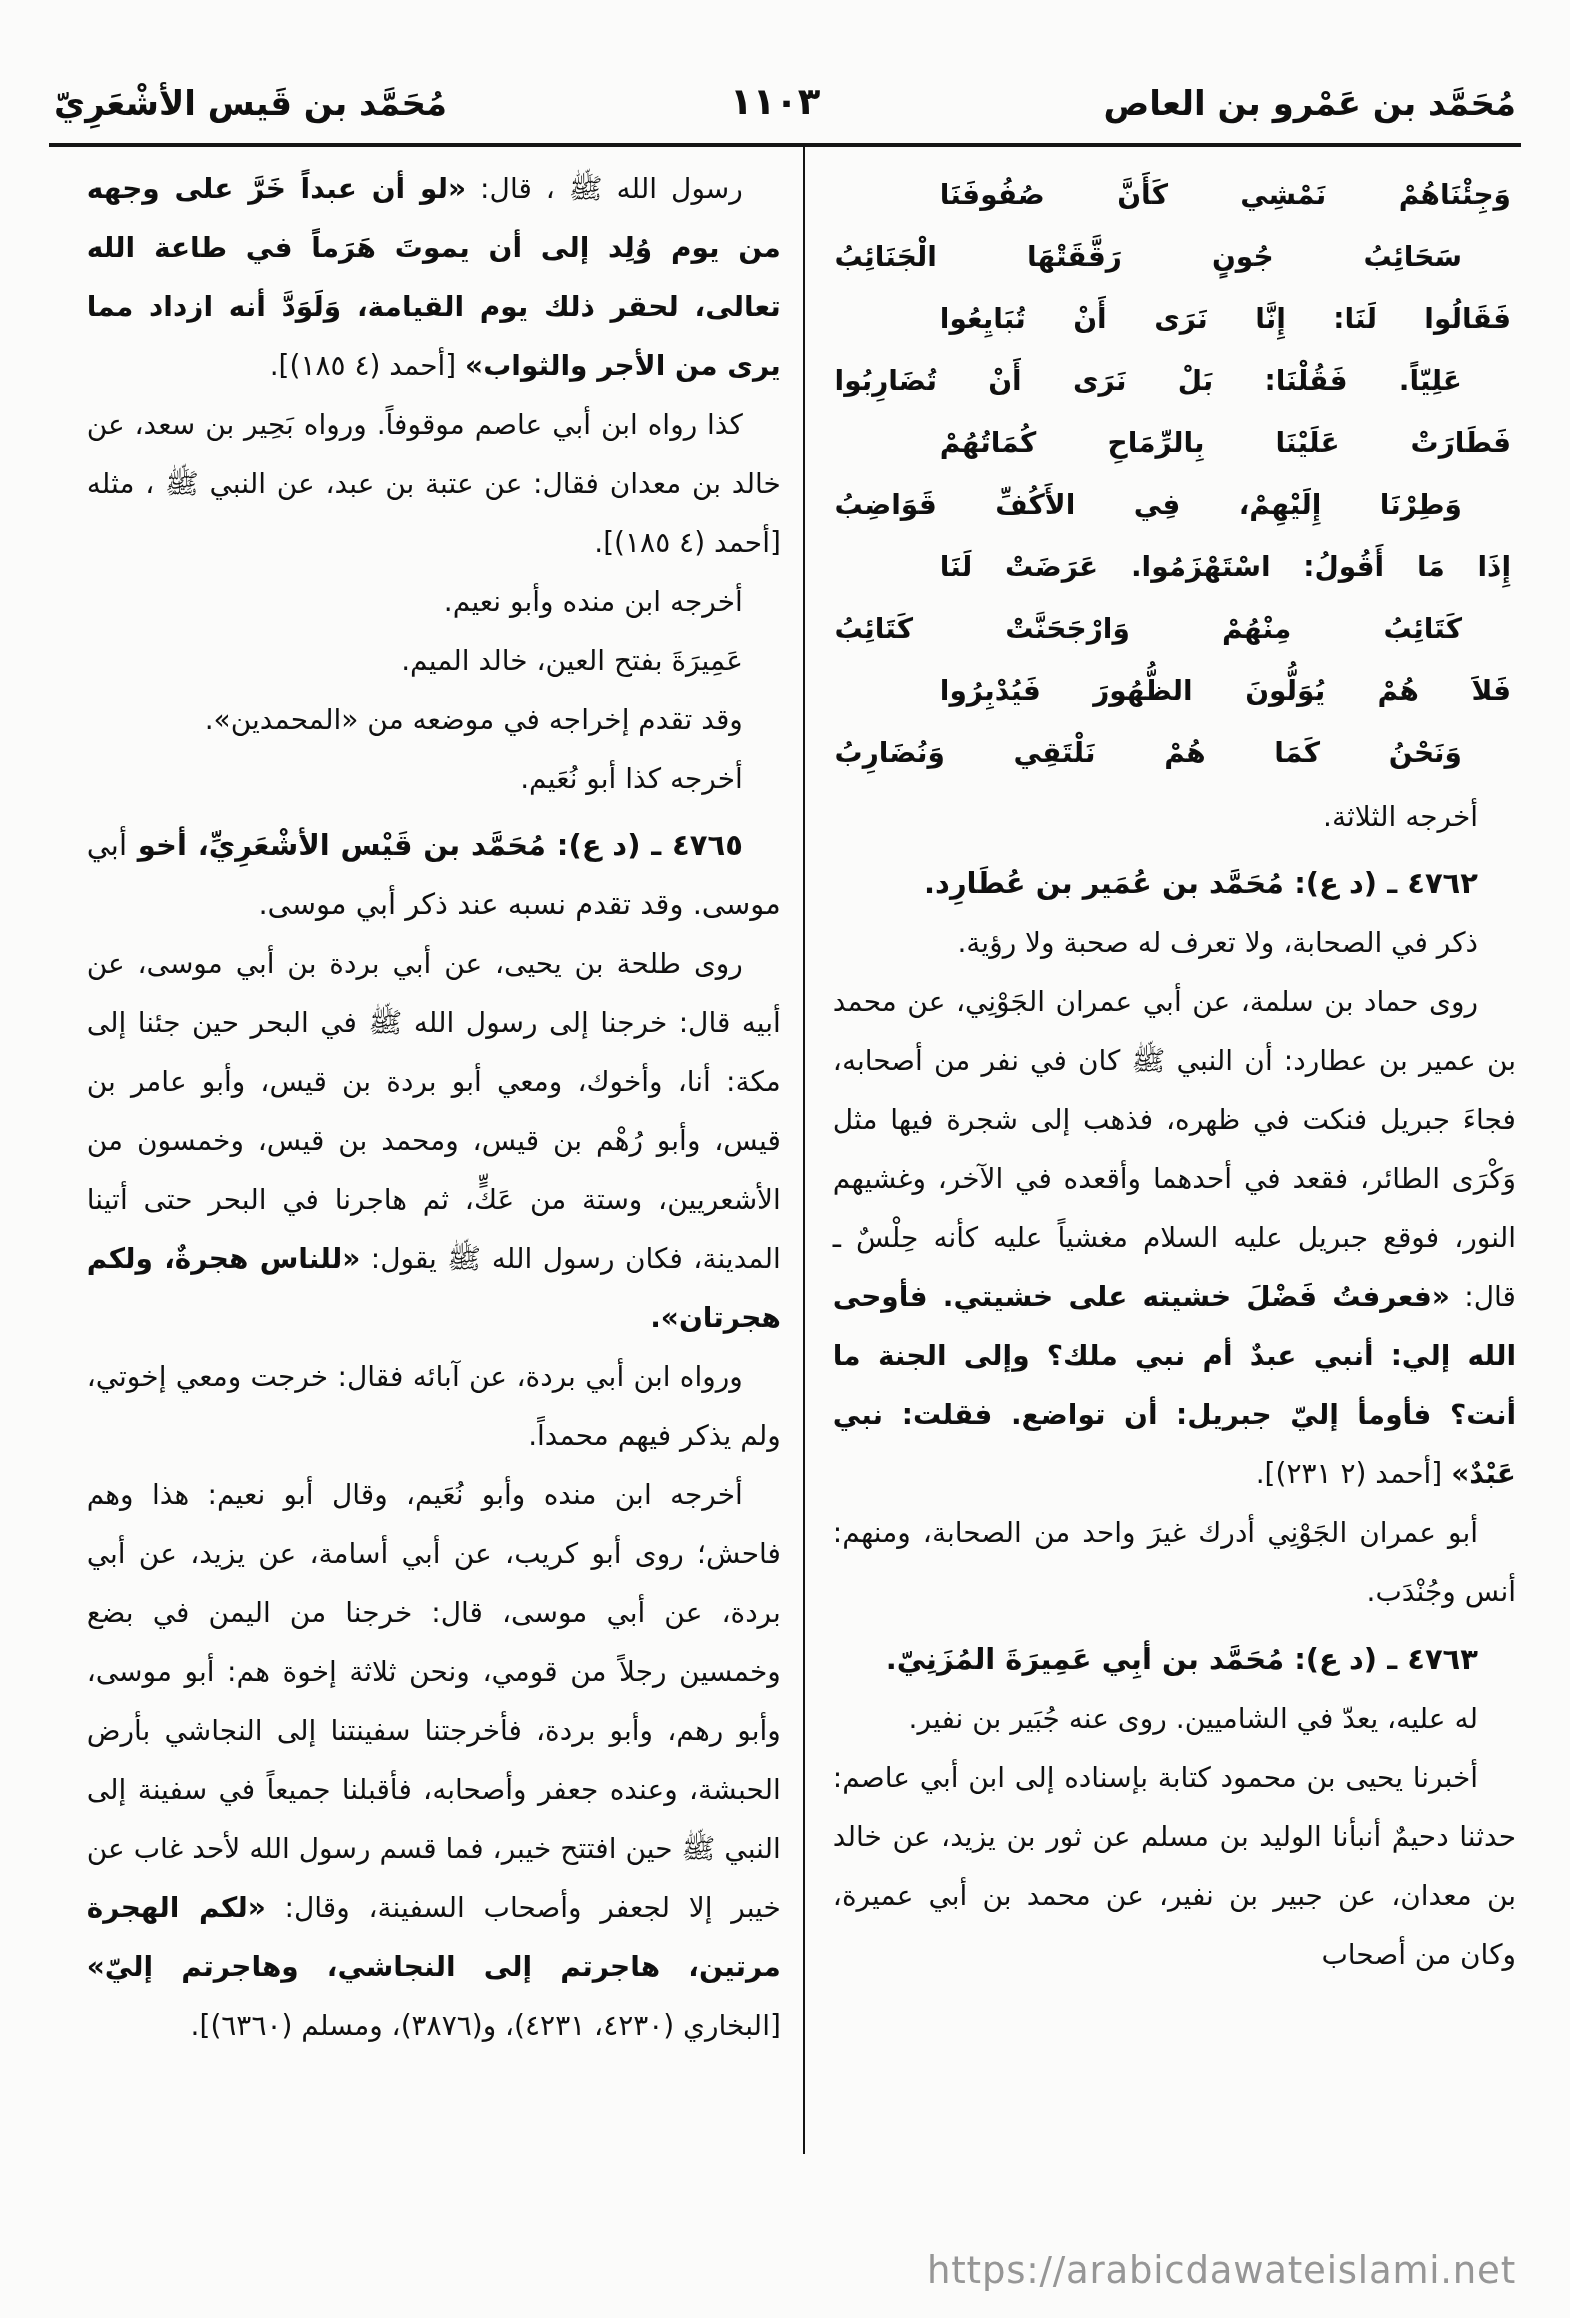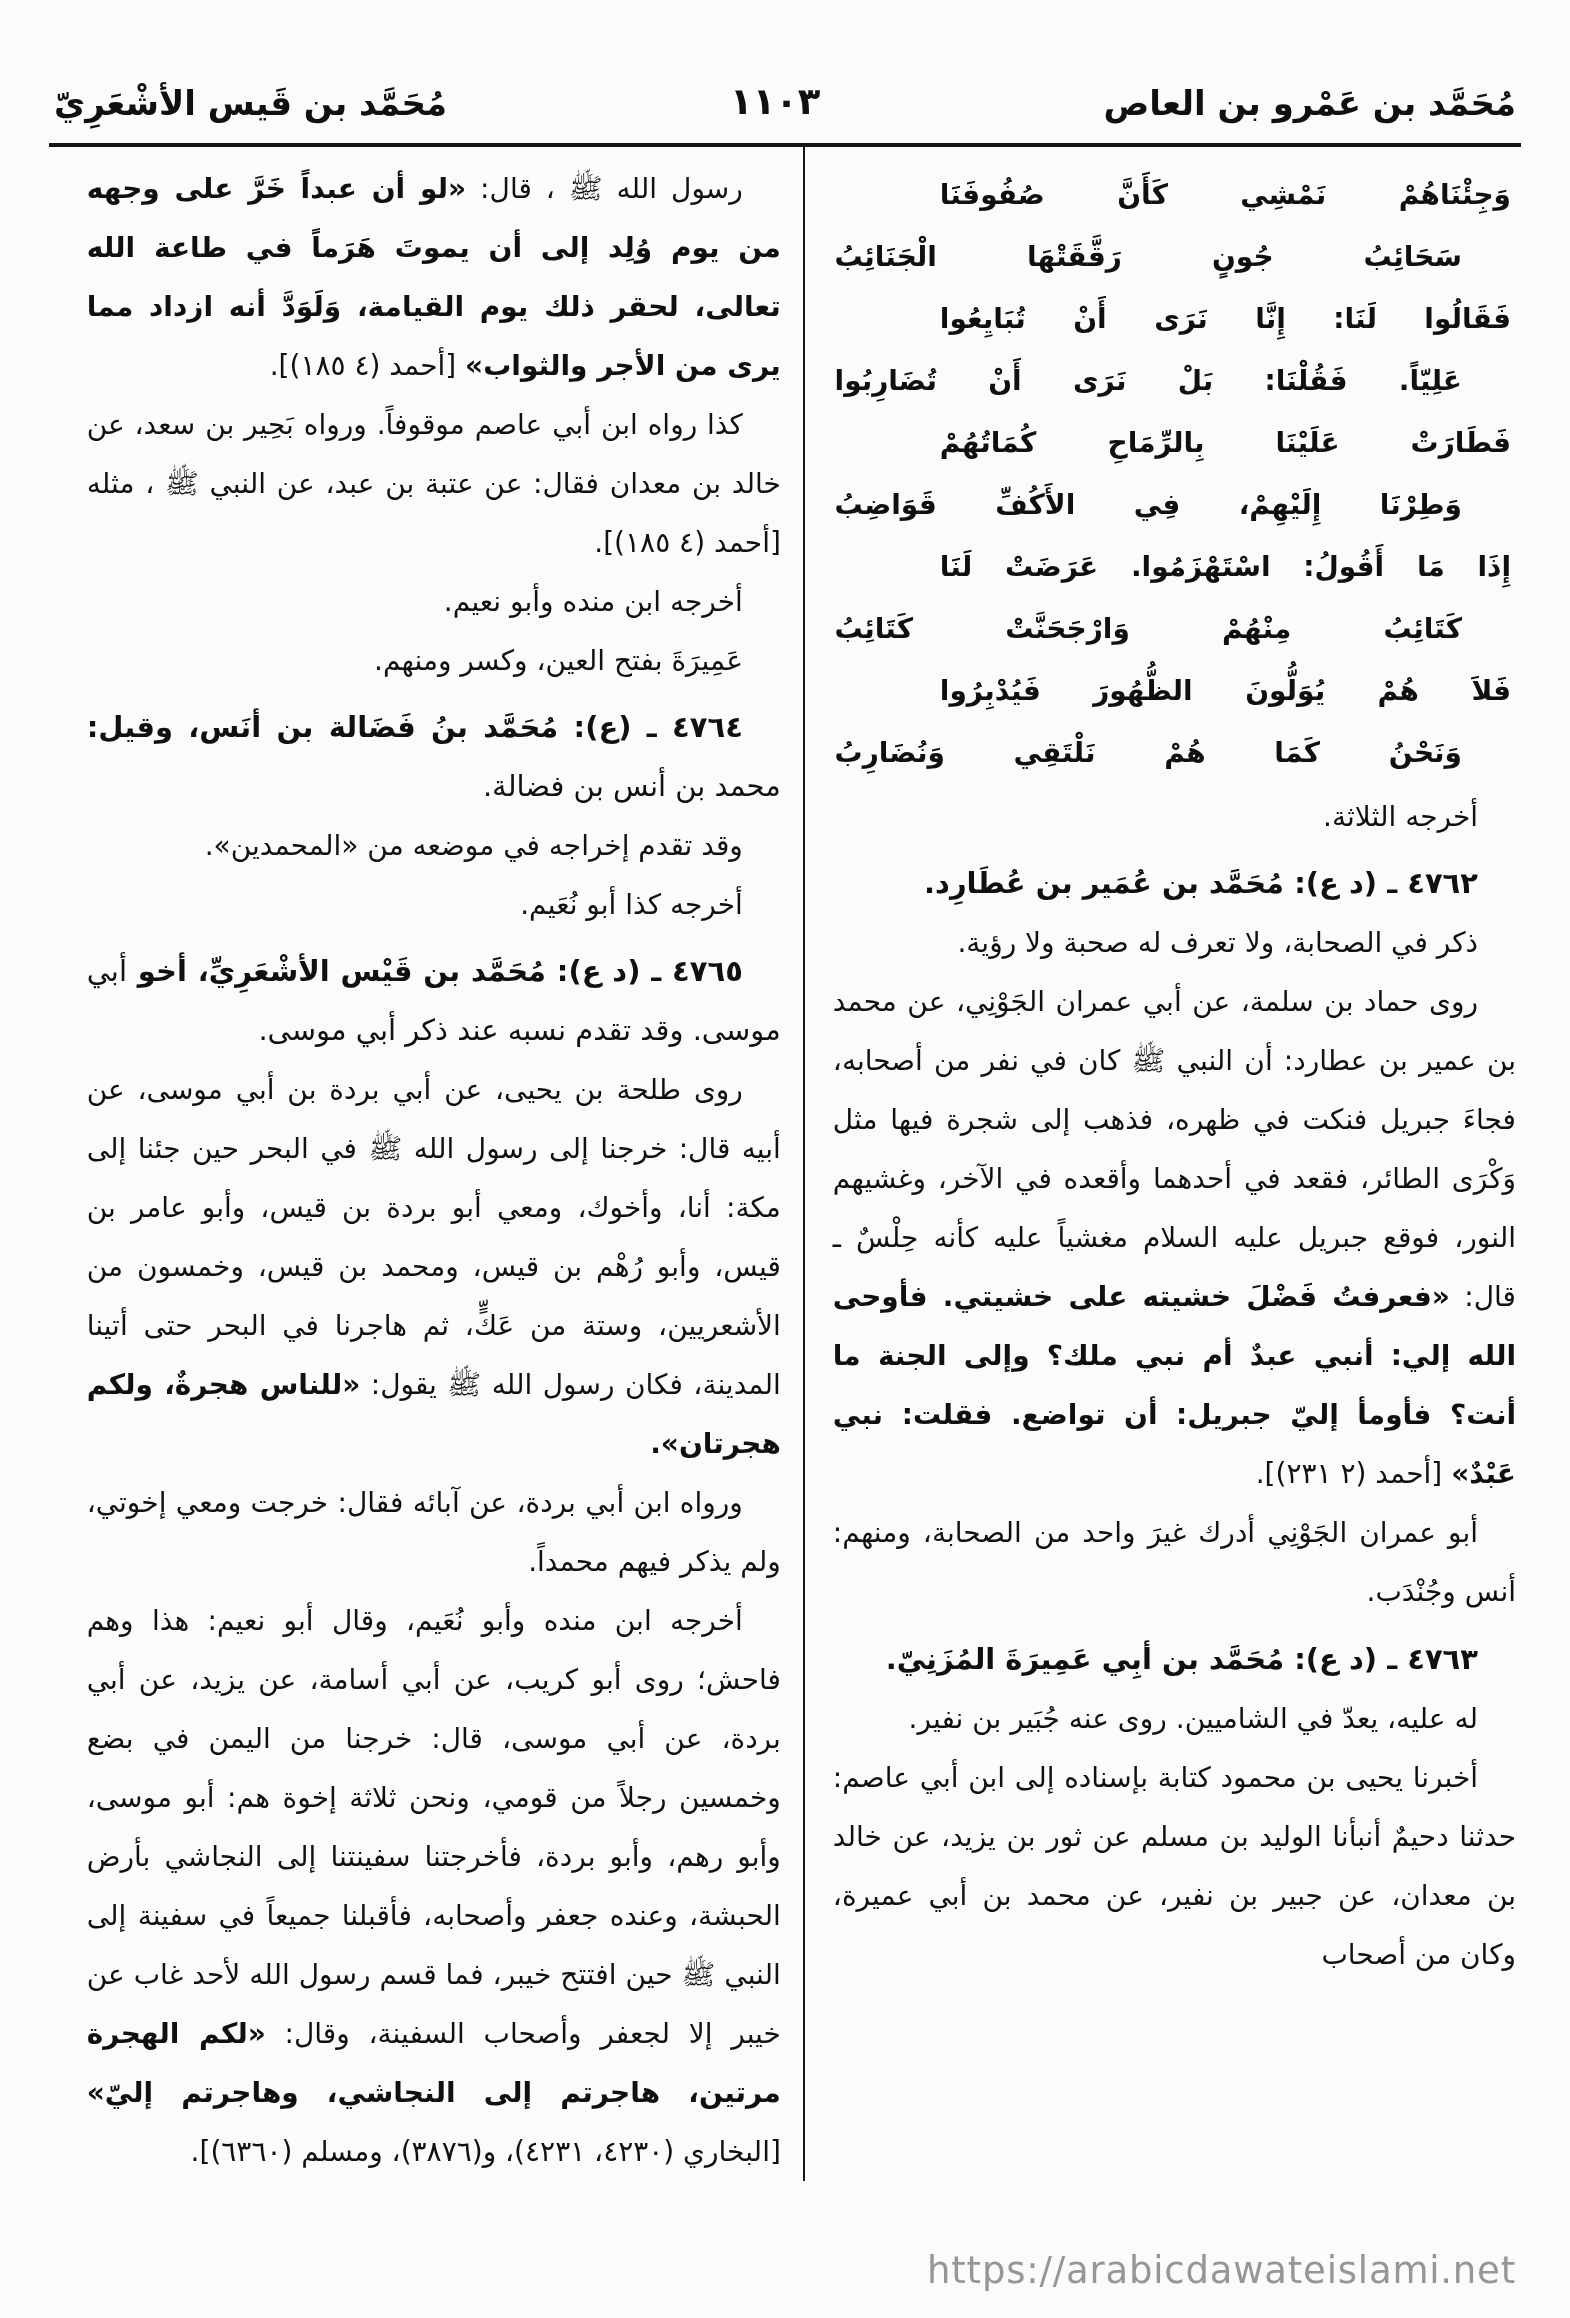--- a/index.html
+++ b/index.html
@@ -101,23 +101,22 @@
 
       <p class="entry b">٤٧٦٣ ـ (د ع): مُحَمَّد بن أبِي عَمِيرَةَ المُزَنِيّ.</p>
       <p class="par">له عليه، يعدّ في الشاميين. روى عنه جُبَير بن نفير.</p>
       <p class="par">أخبرنا يحيى بن محمود كتابة بإسناده إلى ابن أبي عاصم: حدثنا دحيمٌ أنبأنا الوليد بن مسلم عن ثور بن يزيد، عن خالد بن معدان، عن جبير بن نفير، عن محمد بن أبي عميرة، وكان من أصحاب</p>
     </section>
 
     <section class="col col-l">
       <p class="par"><span>رسول الله ﷺ ، قال: </span><span class="b">«لو أن عبداً خَرَّ على وجهه من يوم وُلِد إلى أن يموتَ هَرَماً في طاعة الله تعالى، لحقر ذلك يوم القيامة، وَلَوَدَّ أنه ازداد مما يرى من الأجر والثواب»</span><span> [أحمد (٤ ١٨٥)].</span></p>
       <p class="par">كذا رواه ابن أبي عاصم موقوفاً. ورواه بَحِير بن سعد، عن خالد بن معدان فقال: عن عتبة بن عبد، عن النبي ﷺ ، مثله [أحمد (٤ ١٨٥)].</p>
       <p class="par">أخرجه ابن منده وأبو نعيم.</p>
-      <p class="par">عَمِيرَةَ بفتح العين، وكسر ومنهم.</p>
+      <p class="par">عَمِيرَةَ بفتح العين، خالد الميم.</p>
 
-      <p class="entry"><span class="b">٤٧٦٤ ـ (ع): مُحَمَّد بنُ فَضَالة بن أنَس، وقيل: </span><span>محمد بن أنس بن فضالة.</span></p>
       <p class="par">وقد تقدم إخراجه في موضعه من «المحمدين».</p>
       <p class="par">أخرجه كذا أبو نُعَيم.</p>
 
       <p class="entry"><span class="b">٤٧٦٥ ـ (د ع): مُحَمَّد بن قَيْس الأشْعَرِيِّ، أخو </span><span>أبي موسى. وقد تقدم نسبه عند ذكر أبي موسى.</span></p>
       <p class="par"><span>روى طلحة بن يحيى، عن أبي بردة بن أبي موسى، عن أبيه قال: خرجنا إلى رسول الله ﷺ في البحر حين جئنا إلى مكة: أنا، وأخوك، ومعي أبو بردة بن قيس، وأبو عامر بن قيس، وأبو رُهْم بن قيس، ومحمد بن قيس، وخمسون من الأشعريين، وستة من عَكٍّ، ثم هاجرنا في البحر حتى أتينا المدينة، فكان رسول الله ﷺ يقول: </span><span class="b">«للناس هجرةٌ، ولكم هجرتان».</span></p>
       <p class="par">ورواه ابن أبي بردة، عن آبائه فقال: خرجت ومعي إخوتي، ولم يذكر فيهم محمداً.</p>
       <p class="par"><span>أخرجه ابن منده وأبو نُعَيم، وقال أبو نعيم: هذا وهم فاحش؛ روى أبو كريب، عن أبي أسامة، عن يزيد، عن أبي بردة، عن أبي موسى، قال: خرجنا من اليمن في بضع وخمسين رجلاً من قومي، ونحن ثلاثة إخوة هم: أبو موسى، وأبو رهم، وأبو بردة، فأخرجتنا سفينتنا إلى النجاشي بأرض الحبشة، وعنده جعفر وأصحابه، فأقبلنا جميعاً في سفينة إلى النبي ﷺ حين افتتح خيبر، فما قسم رسول الله لأحد غاب عن خيبر إلا لجعفر وأصحاب السفينة، وقال: </span><span class="b">«لكم الهجرة مرتين، هاجرتم إلى النجاشي، وهاجرتم إليّ»</span><span> [البخاري (٤٢٣٠، ٤٢٣١)، و(٣٨٧٦)، ومسلم (٦٣٦٠)].</span></p>
     </section>
 
   </div>

